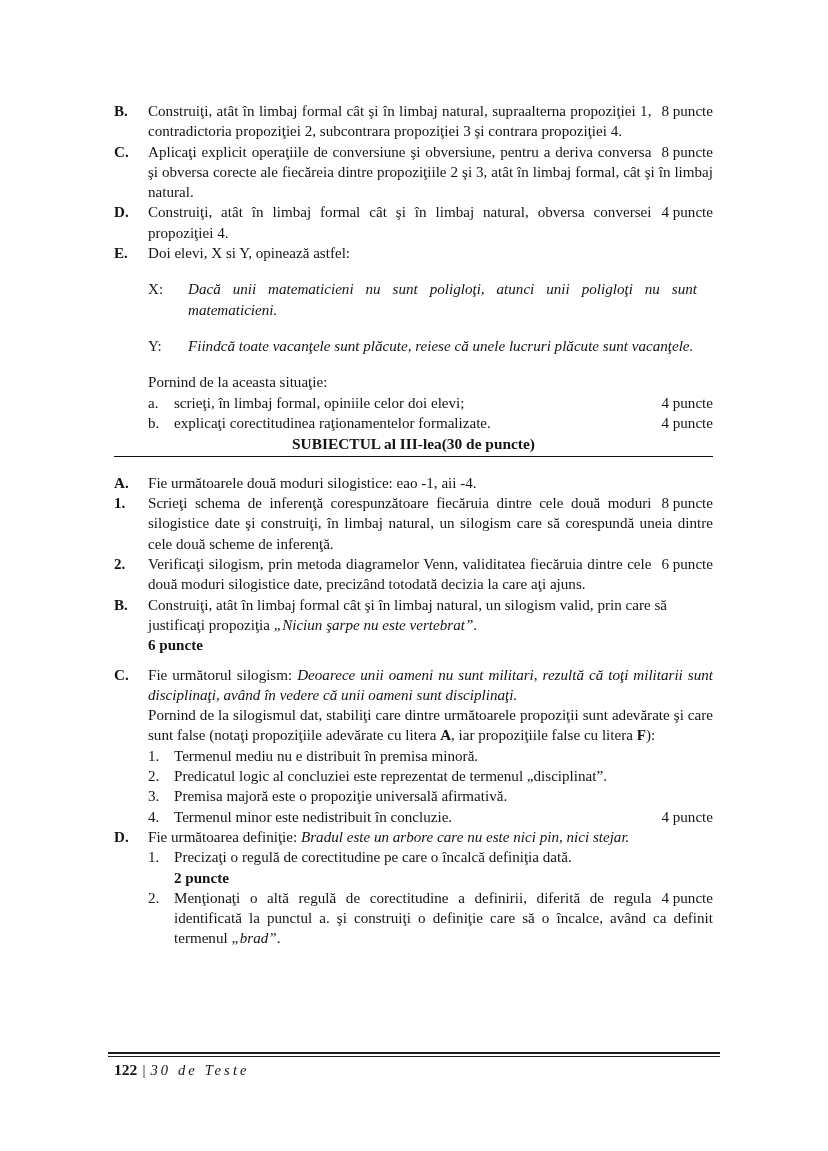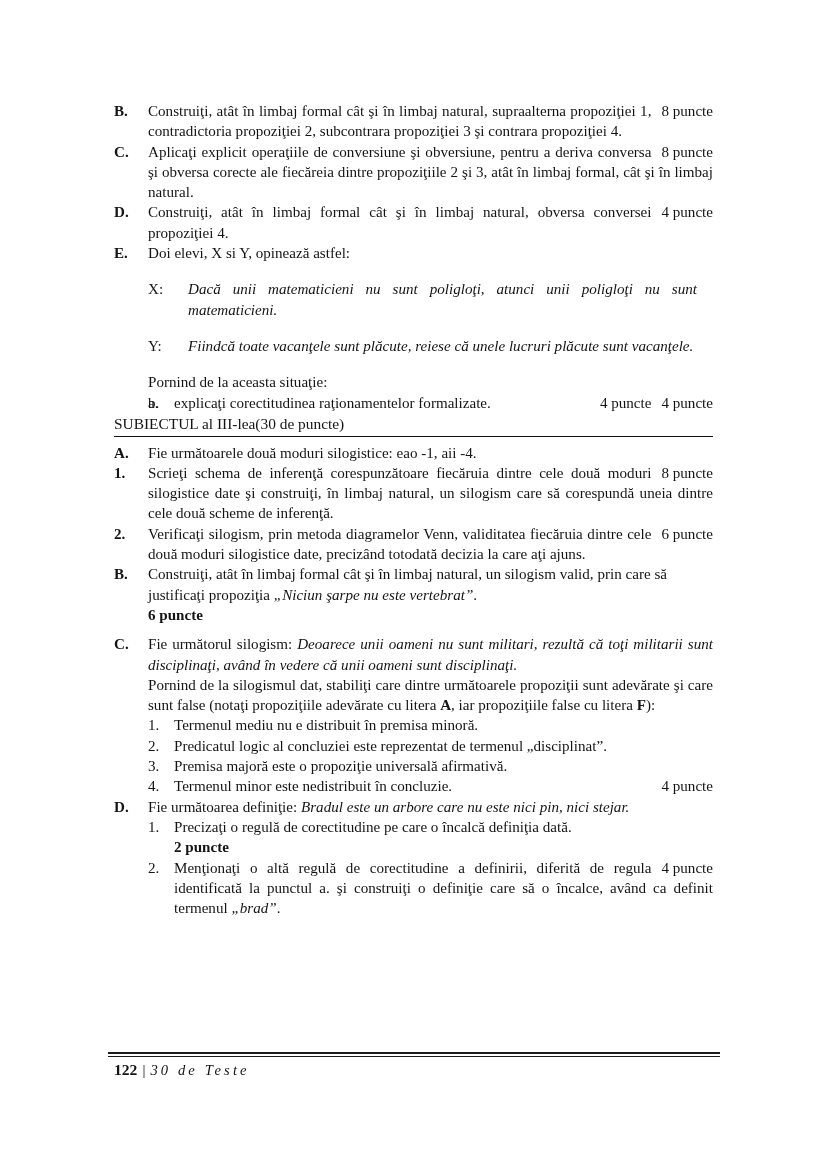--- a/index.html
+++ b/index.html
@@ -67,29 +67,29 @@
   }
   .pts-line {
     text-align: right;
     font-weight: bold;
     margin: 0;
   }
 
   
   .section-head {
     position: relative;
-    font-weight: normal;
+    font-weight: bold;
     font-size: 15.4px;
     display: flex;
-    justify-content: flex-start;
+    justify-content: center;
     align-items: baseline;
     border-bottom: 1.6px solid #111;
     padding-bottom: 1px;
     margin-top: 1px;
-    margin-bottom: 6px;
+    margin-bottom: 16px;
   }
 
   
   .sub {
     position: relative;
     padding-left: 26px;
     text-align: justify;
   }
   .sub > .num {
     position: absolute;
@@ -184,21 +184,21 @@
 
       <div class="opinion">
         <span class="who">Y:</span>
         <p class="ital">Fiindcă toate vacanţele sunt plăcute, reiese că unele lucruri plăcute sunt vacanţele.</p>
       </div>
 
       <p class="lastline">Pornind de la aceasta situaţie:</p>
 
       <div class="sub">
         <span class="num">a.</span>
-        <p><span class="pts">4 puncte</span></p>
+        <p><span class="pts">4 puncte</span><span>scrieţi, în limbaj formal, opiniile celor doi elevi;</span></p>
       </div>
 
       <div class="sub">
         <span class="num">b.</span>
         <p><span class="pts">4 puncte</span><span>explicaţi corectitudinea raţionamentelor formalizate.</span></p>
       </div>
     </div>
 
     <div class="section-head">
       <span>SUBIECTUL al III-lea</span>

